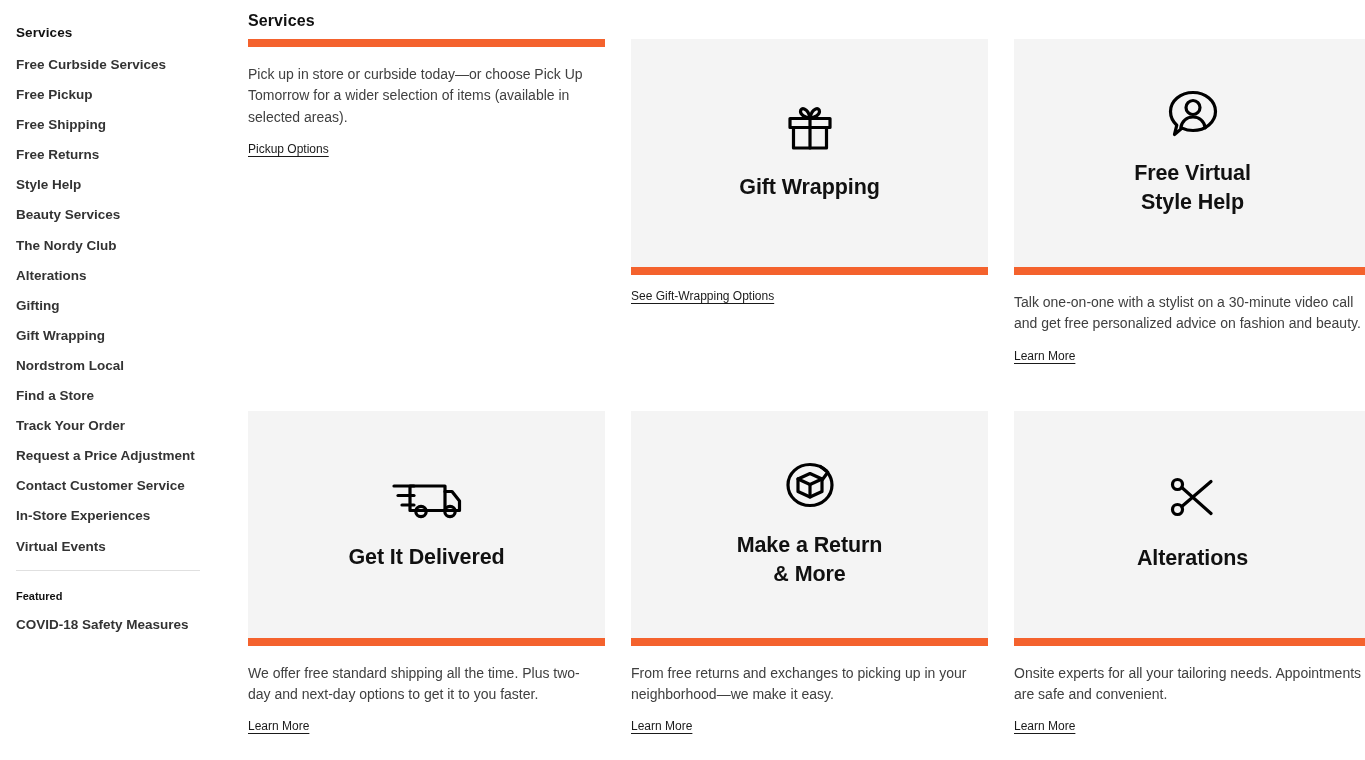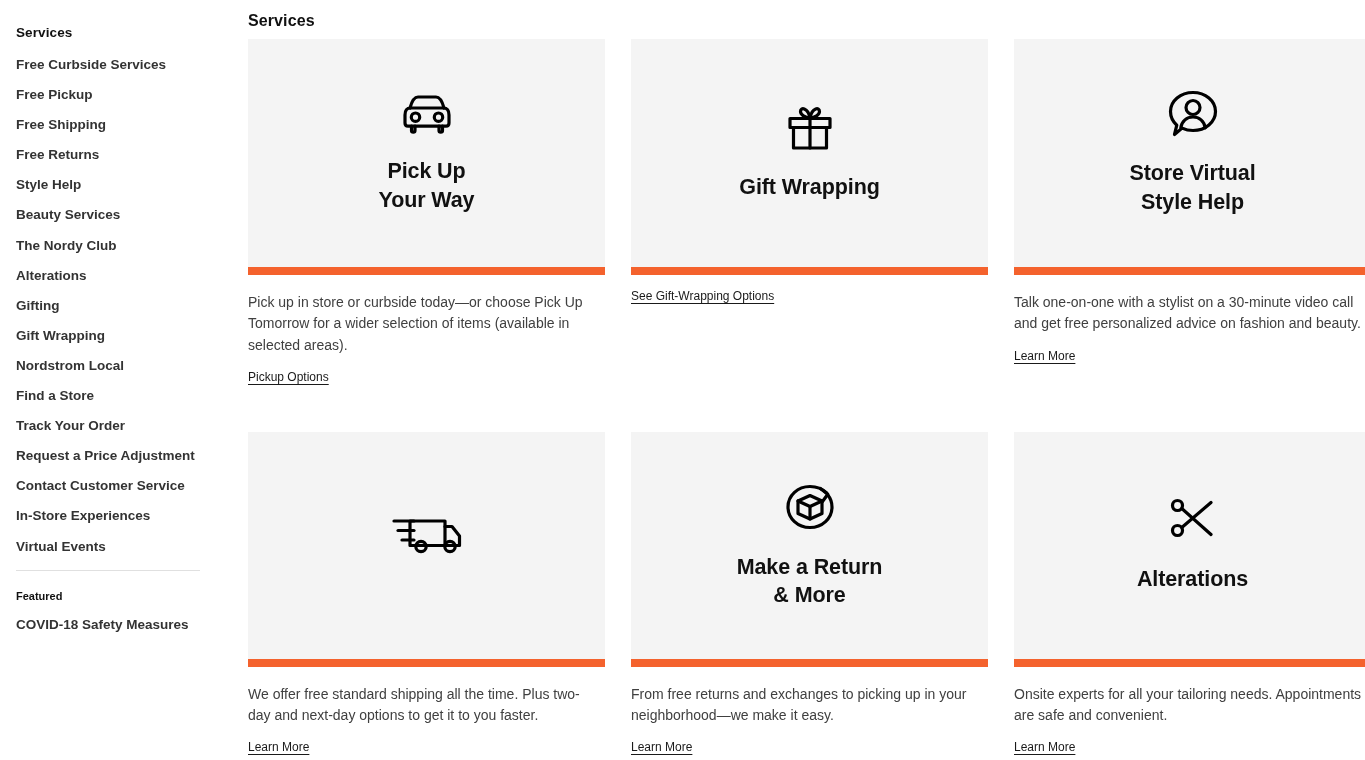--- a/index.html
+++ b/index.html
@@ -149,33 +149,20 @@
       <li class="sidebar-item">COVID-18 Safety Measures</li>
     </ul>
   </aside>
 
   <main class="main">
     <h1 class="main-title">Services</h1>
 
     <div class="grid">
 
       <div class="card row1">
-        <div class="card-tile">
-          <span class="card-icon">
-            <svg width="62" height="46" viewBox="0 0 62 46" fill="none" stroke="#000" stroke-width="3.2" stroke-linecap="round" stroke-linejoin="round">
-              <path d="M14 17 C16 9.5 18.5 6 22 6 L40 6 C43.5 6 46 9.5 48 17"></path>
-              <path d="M9 24 C9 19.5 11 17 14.5 17 L47.5 17 C51 17 53 19.5 53 24 L53 32 C53 34 51.8 35.2 50 35.2 L12 35.2 C10.2 35.2 9 34 9 32 Z"></path>
-              <circle cx="19.5" cy="26.2" r="4.2"></circle>
-              <circle cx="42.5" cy="26.2" r="4.2"></circle>
-              <path d="M15.5 35.2 L15.5 39.5 C15.5 40.6 16.3 41.2 17.3 41.2 C18.3 41.2 19 40.6 19 39.5 L19 35.2"></path>
-              <path d="M43 35.2 L43 39.5 C43 40.6 43.7 41.2 44.7 41.2 C45.7 41.2 46.5 40.6 46.5 39.5 L46.5 35.2"></path>
-            </svg>
-          </span>
-          <div class="card-title"><span>Pick Up</span><br><span>Your Way</span></div>
-        </div>
         <div class="card-bar"></div>
         <p class="card-desc">Pick up in store or curbside today—or choose Pick Up Tomorrow for a wider selection of items (available in selected areas).</p>
         <a class="card-link">Pickup Options</a>
       </div>
 
       <div class="card row1">
         <div class="card-tile">
           <span class="card-icon">
             <svg width="52" height="48" viewBox="0 0 52 48" fill="none" stroke="#000" stroke-width="3.2" stroke-linecap="round" stroke-linejoin="round">
               <path d="M26 13 C21 13 16.5 9.5 16.5 6.5 C16.5 4.3 18.3 3.2 20.3 4 C23.3 5.2 25.3 9 26 13 Z"></path>
@@ -193,40 +180,41 @@
 
       <div class="card row1">
         <div class="card-tile">
           <span class="card-icon">
             <svg width="56" height="50" viewBox="0 0 56 50" fill="none" stroke="#000" stroke-width="3.2" stroke-linecap="round" stroke-linejoin="round">
               <path d="M28 3.5 C40.5 3.5 50.5 12 50.5 22.5 C50.5 33 40.5 41.5 28 41.5 C24 41.5 20.3 40.6 17.1 39.1 L9.5 45.5 L11.8 36.2 C7.8 32.6 5.5 27.8 5.5 22.5 C5.5 12 15.5 3.5 28 3.5 Z"></path>
               <circle cx="28" cy="18.5" r="7"></circle>
               <path d="M15.8 38.8 C16.8 32 21.8 28 28 28 C34.2 28 39.2 32 40.2 38.8"></path>
             </svg>
           </span>
-          <div class="card-title"><span>Store Virtual</span><br><span>Style Help</span></div>
+          <div class="card-title"><span>Free Virtual</span><br><span>Style Help</span></div>
         </div>
         <div class="card-bar"></div>
         <p class="card-desc">Talk one-on-one with a stylist on a 30-minute video call and get free personalized advice on fashion and beauty.</p>
         <a class="card-link">Learn More</a>
       </div>
 
       <div class="card row2">
         <div class="card-tile row2">
           <span class="card-icon">
             <svg width="80" height="46" viewBox="0 0 80 46" fill="none" stroke="#000" stroke-width="3.2" stroke-linecap="round" stroke-linejoin="round">
               <line x1="7" y1="9" x2="27" y2="9"></line>
               <line x1="11" y1="18.5" x2="27" y2="18.5"></line>
               <line x1="15" y1="28" x2="27" y2="28"></line>
               <path d="M23 9 L58 9 L58 33.5 L23 33.5 Z"></path>
               <path d="M58 14.5 L65 14.5 L72.5 24 L72.5 33.5 L58 33.5"></path>
               <circle cx="34" cy="34.5" r="5.2"></circle>
               <circle cx="63" cy="34.5" r="5.2"></circle>
             </svg>
           </span>
+          <div class="card-title"><span>Get It Delivered</span></div>
         </div>
         <div class="card-bar"></div>
         <p class="card-desc">We offer free standard shipping all the time. Plus two-day and next-day options to get it to you faster.</p>
         <a class="card-link">Learn More</a>
       </div>
 
       <div class="card row2">
         <div class="card-tile row2">
           <span class="card-icon">
             <svg width="56" height="52" viewBox="0 0 56 52" fill="none" stroke="#000" stroke-width="3.2" stroke-linecap="round" stroke-linejoin="round">

